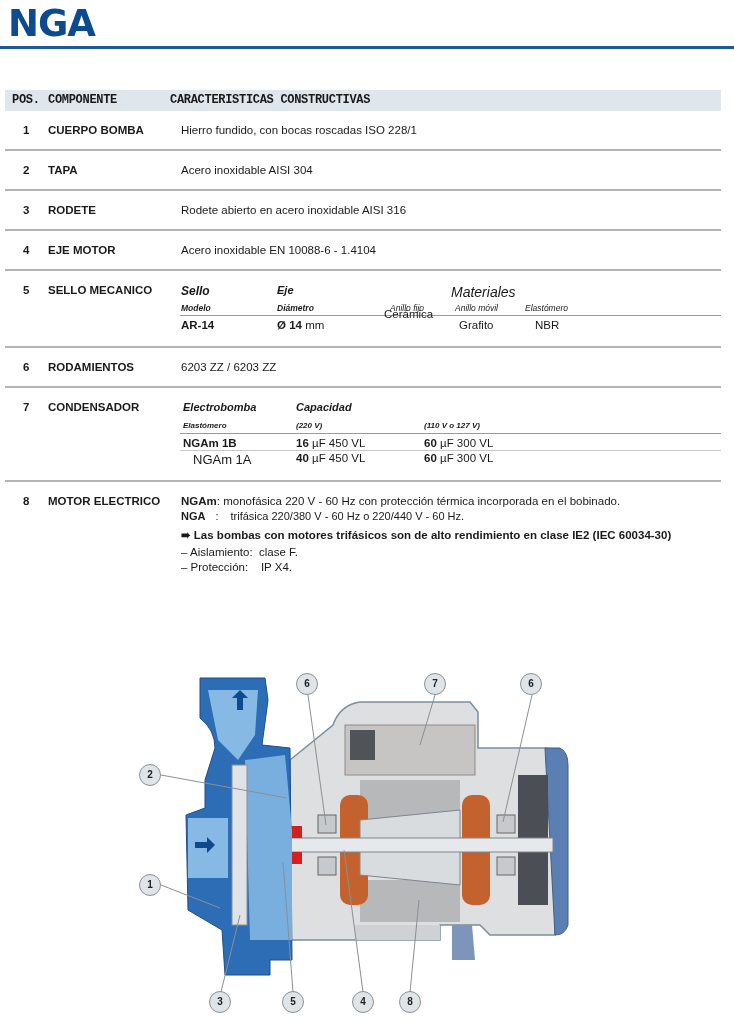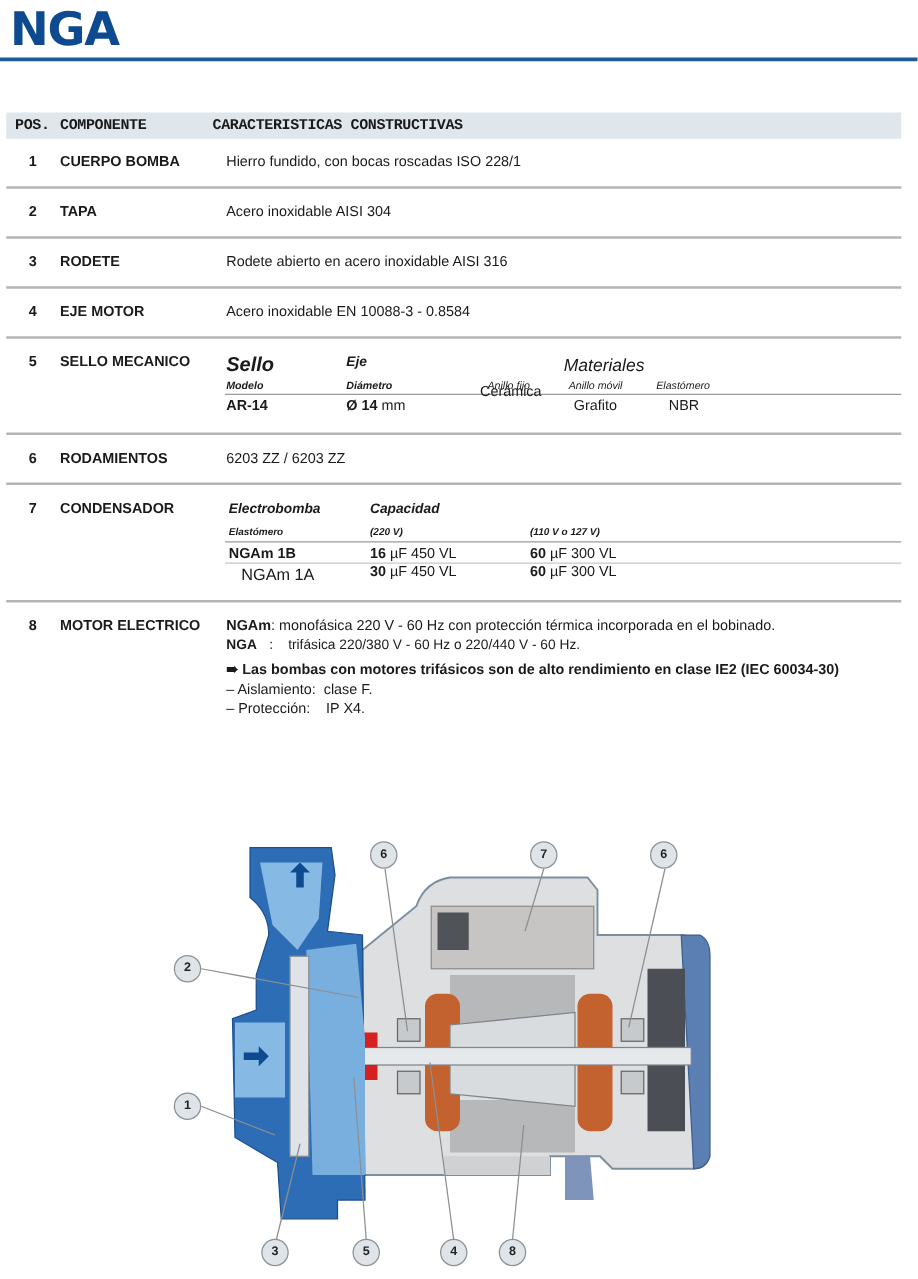--- a/index.html
+++ b/index.html
@@ -53,29 +53,29 @@
 <div class="row" style="top:204px">
   <span class="pos">3</span>
   <span class="comp">RODETE</span>
   <span class="desc">Rodete abierto en acero inoxidable AISI 316</span>
 </div>
 <div class="rule" style="top:229px"></div>
 
 <div class="row" style="top:244px">
   <span class="pos">4</span>
   <span class="comp">EJE MOTOR</span>
-  <span class="desc">Acero inoxidable EN 10088-3 - 0.8584</span>
+  <span class="desc">Acero inoxidable EN 10088-6 - 1.4104</span>
 </div>
 <div class="rule" style="top:269px"></div>
 
 <div class="row" style="top:284px">
   <span class="pos">5</span>
   <span class="comp">SELLO MECANICO</span>
 </div>
-<span class="abs it" style="left:181px;top:284px;font-size:16px">Sello</span>
+<span class="abs it" style="left:181px;top:284px;font-size:12px">Sello</span>
 <span class="abs it" style="left:277px;top:284px;font-size:11px">Eje</span>
 <span class="abs" style="left:451px;top:284px;font-size:14px;font-style:italic">Materiales</span>
 <span class="abs small-it" style="left:181px;top:303px;font-weight:bold">Modelo</span>
 <span class="abs small-it" style="left:277px;top:303px;font-weight:bold">Diámetro</span>
 <span class="abs small-it" style="left:390px;top:303px">Anillo fijo</span>
 <span class="abs small-it" style="left:455px;top:303px">Anillo móvil</span>
 <span class="abs small-it" style="left:525px;top:303px">Elastómero</span>
 <div class="thin-rule" style="left:180px;top:315px;width:541px"></div>
 <span class="abs" style="left:181px;top:319px;font-size:11.5px;font-weight:bold">AR-14</span>
 <span class="abs" style="left:277px;top:319px;font-size:11.5px"><b>Ø 14</b> <span>mm</span></span>
@@ -101,21 +101,21 @@
 <span class="abs small-it" style="left:296px;top:421px;font-weight:bold;font-size:8px">(220 V)</span>
 <span class="abs small-it" style="left:424px;top:421px;font-weight:bold;font-size:8px">(110 V  o  127 V)</span>
 <div class="thin-rule" style="left:180px;top:433px;width:541px"></div>
 
 <span class="abs" style="left:183px;top:437px;font-size:11.5px;font-weight:bold">NGAm 1B</span>
 <span class="abs" style="left:296px;top:437px;font-size:11.5px"><b>16</b> <span>µF 450 VL</span></span>
 <span class="abs" style="left:424px;top:437px;font-size:11.5px"><b>60</b> <span>µF 300 VL</span></span>
 <div class="thin-rule" style="left:180px;top:450px;width:541px;background:#c8c8c8"></div>
 
 <span class="abs" style="left:193px;top:452px;font-size:13px;font-weight:normal">NGAm 1A</span>
-<span class="abs" style="left:296px;top:452px;font-size:11.5px"><b>30</b> <span>µF 450 VL</span></span>
+<span class="abs" style="left:296px;top:452px;font-size:11.5px"><b>40</b> <span>µF 450 VL</span></span>
 <span class="abs" style="left:424px;top:452px;font-size:11.5px"><b>60</b> <span>µF 300 VL</span></span>
 <div class="rule" style="top:480px"></div>
 
 <div class="row" style="top:495px">
   <span class="pos">8</span>
   <span class="comp">MOTOR ELECTRICO</span>
 </div>
 <span class="abs" style="left:181px;top:495px;font-size:11.5px"><b>NGAm</b><span>:  monofásica 220 V - 60 Hz con protección térmica incorporada en el bobinado.</span></span>
 <span class="abs" style="left:181px;top:510px;font-size:11px"><b>NGA</b><span style="display:inline-block;width:10px"></span>:<span style="display:inline-block;width:12px"></span><span>trifásica 220/380 V - 60 Hz o 220/440 V - 60 Hz.</span></span>
 <span class="abs" style="left:181px;top:528px;font-size:11.5px;font-weight:bold"><span>➠</span> <span>Las bombas con motores trifásicos son de alto rendimiento en clase IE2 (IEC 60034-30)</span></span>

